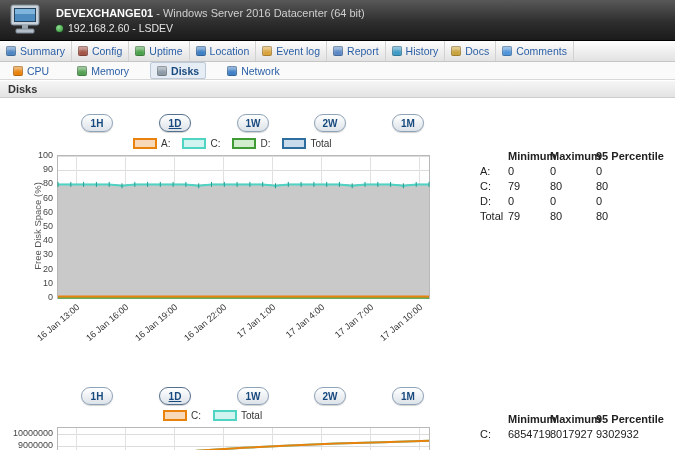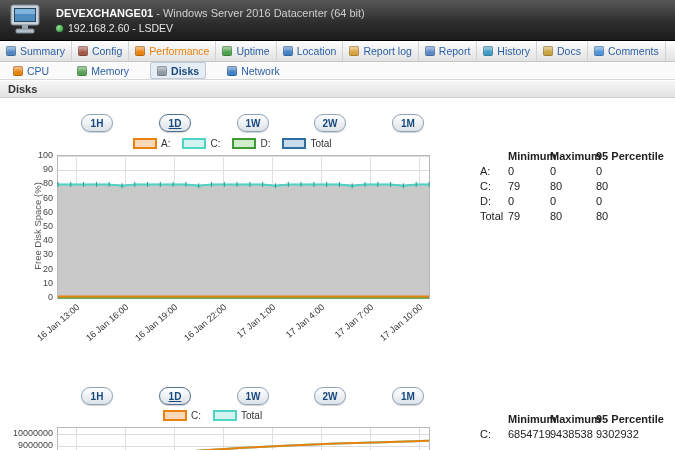--- a/index.html
+++ b/index.html
@@ -79,35 +79,31 @@
 
   <div class="tabbar" id="tabbar">
       <div class="tab">
         <div class="tabicon" style="background-color: rgb(79, 134, 194);"></div>
         <div class="tablabel">Summary</div>
       </div>
       <div class="tab">
         <div class="tabicon" style="background-color: rgb(163, 86, 72);"></div>
         <div class="tablabel">Config</div>
       </div>
-      <div class="tab active">
-        <div class="tabicon" style="background-color: rgb(232, 130, 12);"></div>
-        <div class="tablabel">Performance</div>
-      </div>
       <div class="tab">
         <div class="tabicon" style="background-color: rgb(75, 160, 75);"></div>
         <div class="tablabel">Uptime</div>
       </div>
       <div class="tab">
         <div class="tabicon" style="background-color: rgb(63, 127, 196);"></div>
         <div class="tablabel">Location</div>
       </div>
       <div class="tab">
         <div class="tabicon" style="background-color: rgb(217, 163, 60);"></div>
-        <div class="tablabel">Report log</div>
+        <div class="tablabel">Event log</div>
       </div>
       <div class="tab">
         <div class="tabicon" style="background-color: rgb(91, 136, 196);"></div>
         <div class="tablabel">Report</div>
       </div>
       <div class="tab">
         <div class="tabicon" style="background-color: rgb(63, 154, 196);"></div>
         <div class="tablabel">History</div>
       </div>
       <div class="tab">
@@ -296,16 +292,16 @@
     </div>
     <div class="ytlab" style="left: 11px; top: 440px;">9000000</div>
     <div class="ytlab" style="left: 11px; top: 428px;">10000000</div>
     <div class="stats" style="top: 412px;">
       <div class="scell"></div>
       <div class="shead">Minimum</div>
       <div class="shead">Maximum</div>
       <div class="shead">95 Percentile</div>
       <div class="scell">C:</div>
       <div class="scell">6854719</div>
-      <div class="scell">9438538</div>
+      <div class="scell">8017927</div>
       <div class="scell">9302932</div>
     </div>
   </div>
 
 </body></html>

